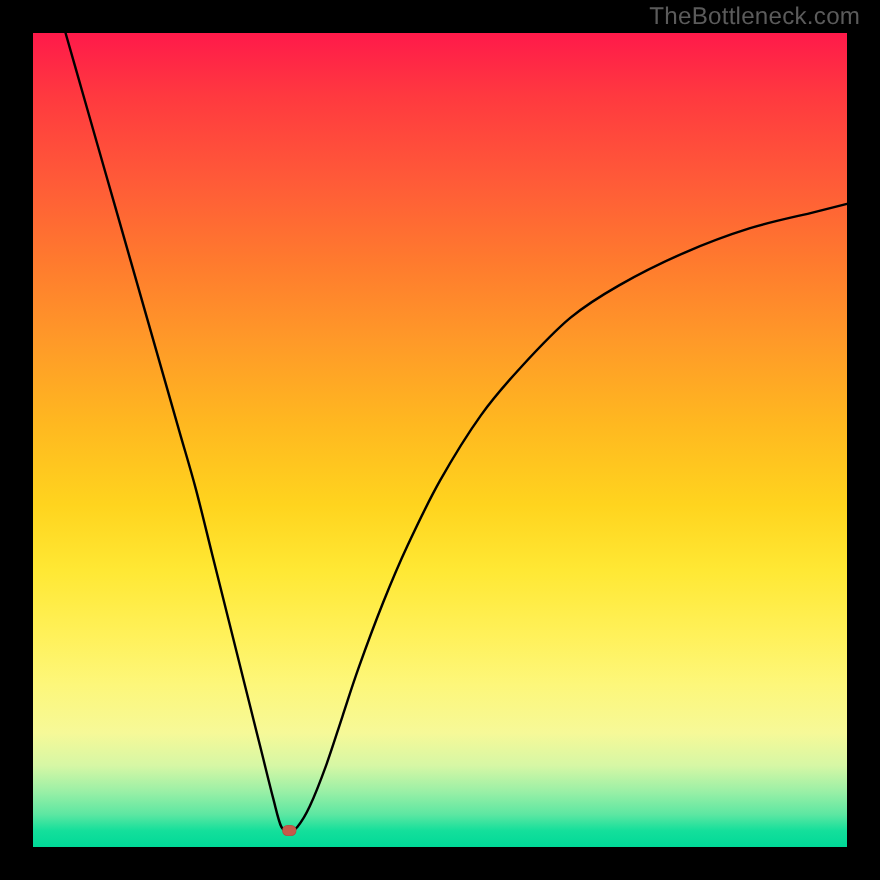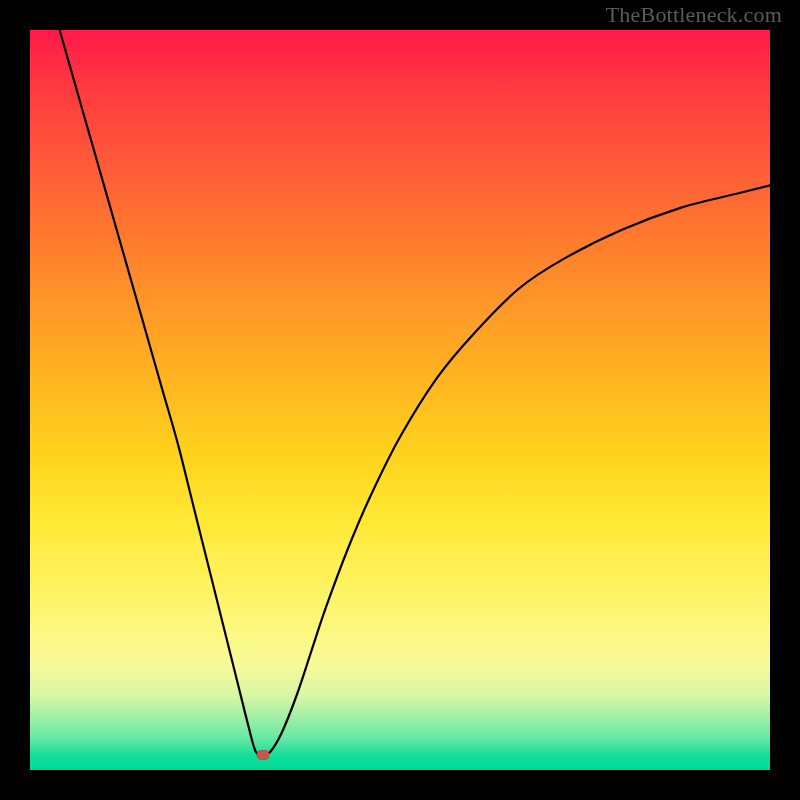--- a/index.html
+++ b/index.html
@@ -12,21 +12,20 @@
     overflow: hidden;
   }
   .watermark {
     position: absolute;
     top: 2px;
     right: 18px;
     color: #5b5b5b;
     font-size: 22px;
     letter-spacing: 0.2px;
     z-index: 10;
-    font-family: Liberation Serif, serif;
   }
   .plot {
     position: absolute;
     left: 30px;
     top: 30px;
     width: 740px;
     height: 740px;
     background: linear-gradient(to bottom,
       #ff1a4a 0%,
       #ff3a3f 8%,

